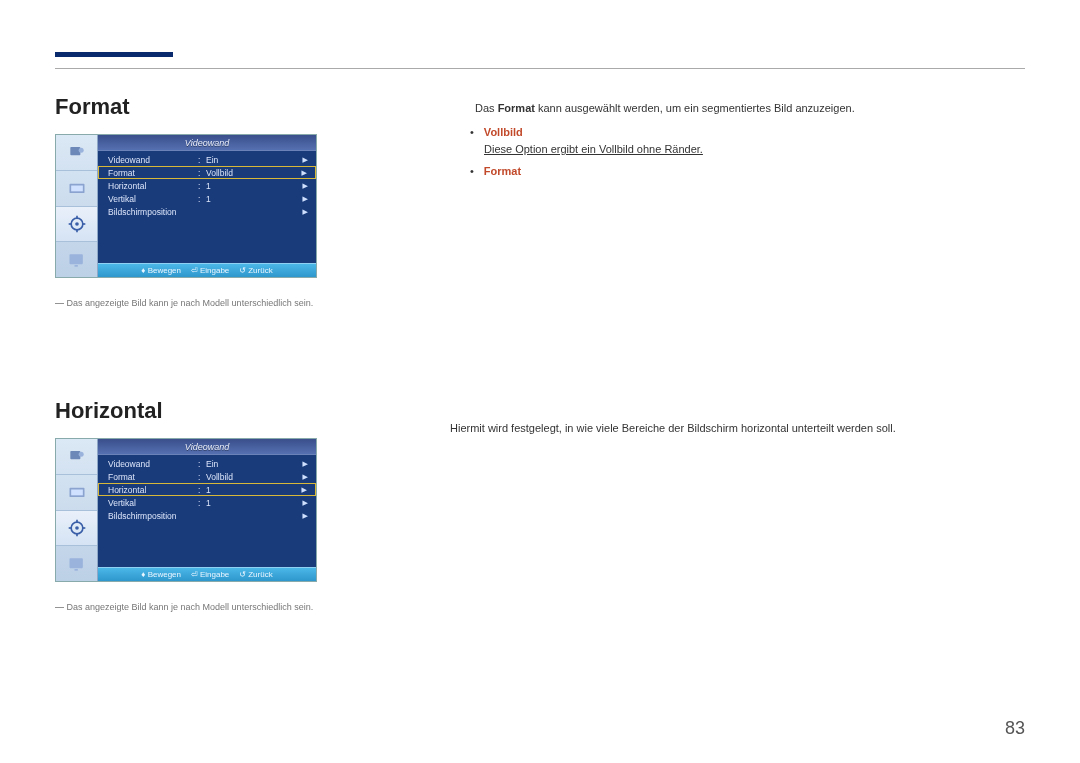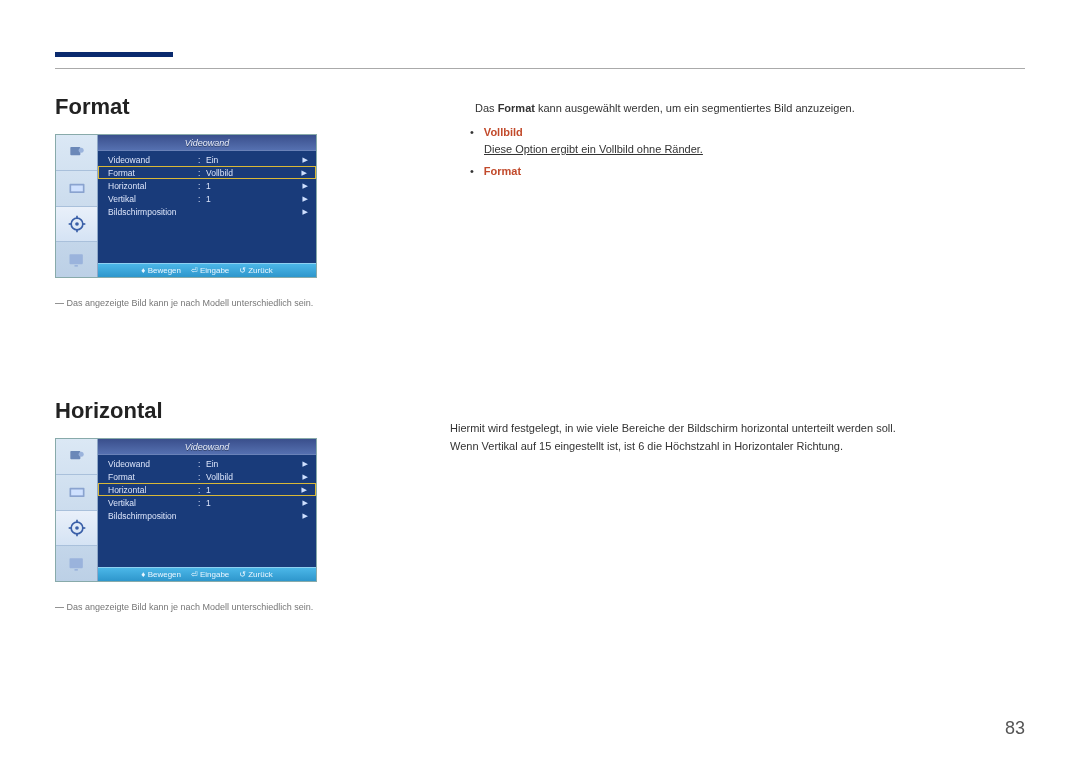--- a/index.html
+++ b/index.html
@@ -296,18 +296,15 @@
       <div class="desc">Diese Option ergibt ein Vollbild ohne Ränder.</div>
       <div class="bullet">
         <span class="dot">•</span>
         <span class="opt">Format</span>
       </div>
     </div>
 </div>
 
 <div class="right-block2">
   <div class="para">Hiermit wird festgelegt, in wie viele Bereiche der Bildschirm horizontal unterteilt werden soll.</div>
-  <div class="para gray dash">
-    <span>Wenn </span><span class="hrz-red">Vertikal</span><span> auf </span><span class="bold" style="color:#333">15</span><span> eingestellt ist, ist </span><span class="bold" style="color:#333">6</span><span> die Höchstzahl in </span><span class="hrz-red">Horizontal</span><span>er Richtung.</span>
-  </div>
 </div>
 
 <div class="page-num">83</div>
 
 </body></html>

